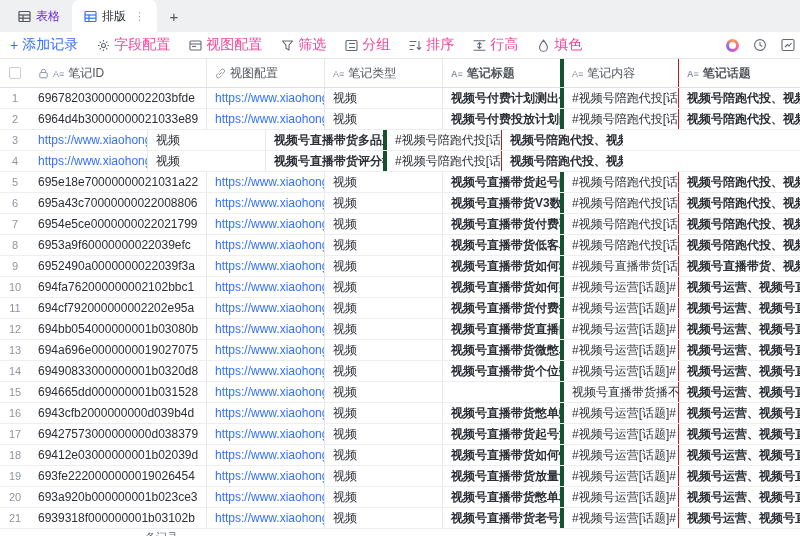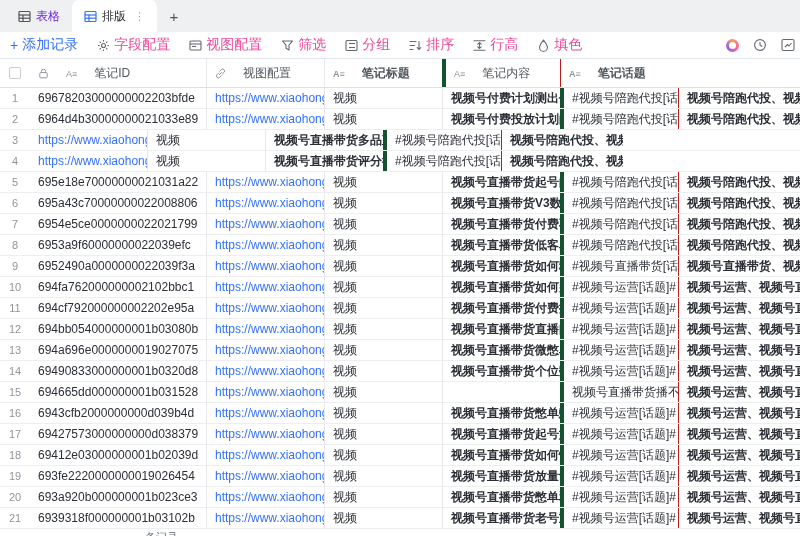--- a/index.html
+++ b/index.html
@@ -21,21 +21,21 @@
   .titem.add { color: #3370ff; }
   .titem.add .plus::before { content: "+"; font-size: 14px; line-height: 1; }
   .titem svg { display: block; }
   .tool-right { margin-left: auto; display: flex; align-items: center; gap: 14px; }
   .grad-ring { width: 13px; height: 13px; border-radius: 50%; background: conic-gradient(#ff9d4d, #ff5ca8, #8a5cf6, #ff9d4d); position: relative; cursor: pointer; }
   .grad-ring::after { content: ""; position: absolute; inset: 3px; background: #fff; border-radius: 50%; }
   .edge-icon { margin-right: -7px; }
 
   
   .thead { height: 30px; display: flex; border-top: 1px solid #e2e5e9; border-bottom: 1px solid #dcdfe3; font-size: 12px; color: #51565d; background: #fff; }
-  .th { display: flex; align-items: center; gap: 17px; padding: 0 8px; overflow: hidden; white-space: nowrap; }
+  .th { display: flex; align-items: center; gap: 4px; padding: 0 8px; overflow: hidden; white-space: nowrap; }
   .tr { height: 21px; display: flex; border-bottom: 1px solid #eceef0; font-size: 12px; background: #fff; }
   .td { line-height: 20px; padding: 0 8px; white-space: nowrap; overflow: hidden; color: #2b2f36; }
   .c0 { width: 30px; flex: none; padding: 0; text-align: center; }
   .c1 { width: 177px; flex: none; border-right: 1px solid #e6e8eb; }
   .c2 { width: 118px; flex: none; border-right: 1px solid #e6e8eb; }
   .c3 { width: 118px; flex: none; border-right: 1px solid #e6e8eb; }
   .c4 { width: 121px; flex: none; border-right: 4px solid #14532d; font-weight: bold; }
   .c5 { width: 115px; flex: none; border-right: 1px solid #b91c1c; }
   .c6 { width: 121px; flex: none; font-weight: bold; }
   .num { color: #8f959e; font-size: 11px; }
@@ -176,20 +176,24 @@
       <span>笔记ID</span>
     </div>
     <div class="th c2">
       <svg width="11" height="11" viewBox="0 0 11 11">
           <g fill="none" stroke="#8f959e" stroke-width="1" stroke-linecap="round">
             <path d="M4.4 6.6l2.2-2.2M3.6 5L2 6.6a1.9 1.9 0 0 0 2.7 2.7L6.3 7.7M7.4 6l1.6-1.6A1.9 1.9 0 0 0 6.3 1.7L4.7 3.3"></path>
           </g>
         </svg>
       <span>视图配置</span>
     </div>
+    <div class="th c3">
+      <span class="icon-text-field"></span>
+      <span>笔记类型</span>
+    </div>
     <div class="th c4">
       <span class="icon-text-field"></span>
       <span>笔记标题</span>
     </div>
     <div class="th c5">
       <span class="icon-text-field"></span>
       <span>笔记内容</span>
     </div>
     <div class="th c6">
       <span class="icon-text-field"></span>

